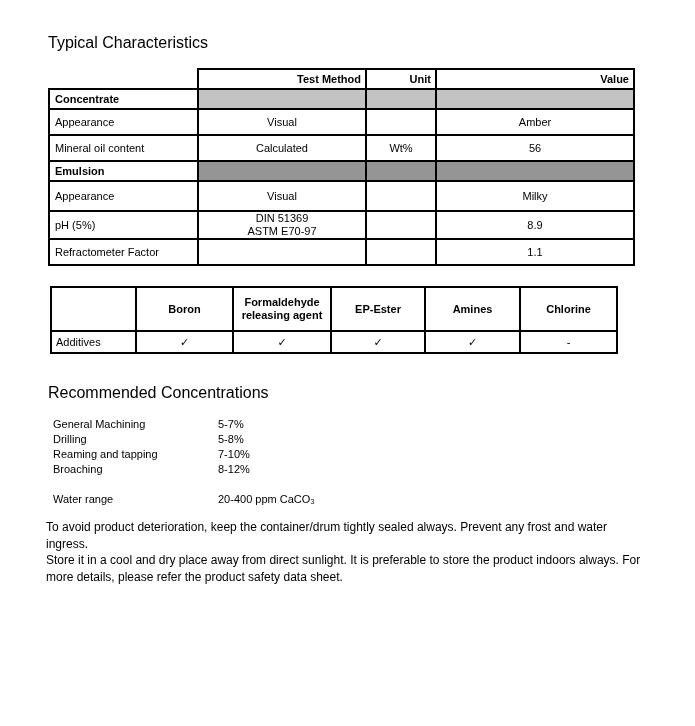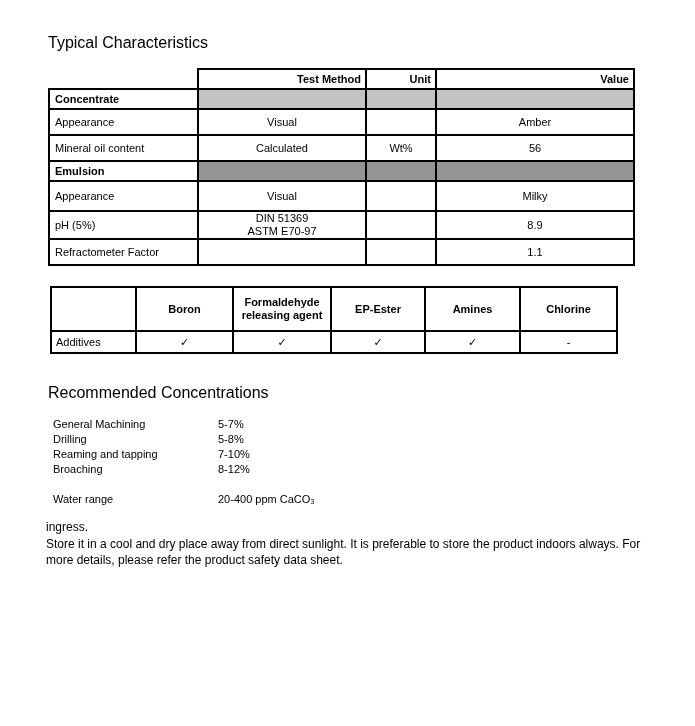--- a/index.html
+++ b/index.html
@@ -220,18 +220,19 @@
       <span class="conc-value">8-12%</span>
     </div>
     <div class="conc-row water">
       <span class="conc-label">Water range</span>
       <span class="conc-value">20-400 ppm CaCO₃</span>
     </div>
   </div>
 
 
   <div class="storage-para">
+    <div class="storage-line">To avoid product deterioration, keep the container/drum tightly sealed always. Prevent any frost and water</div>
     <div class="storage-line">ingress.</div>
     <div class="storage-line">Store it in a cool and dry place away from direct sunlight. It is preferable to store the product indoors always. For</div>
     <div class="storage-line">more details, please refer the product safety data sheet.</div>
   </div>
 
 </div>
 
 </body></html>

